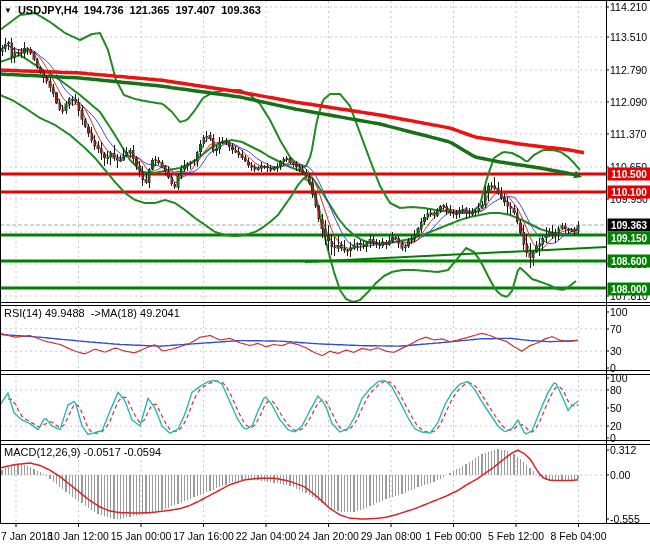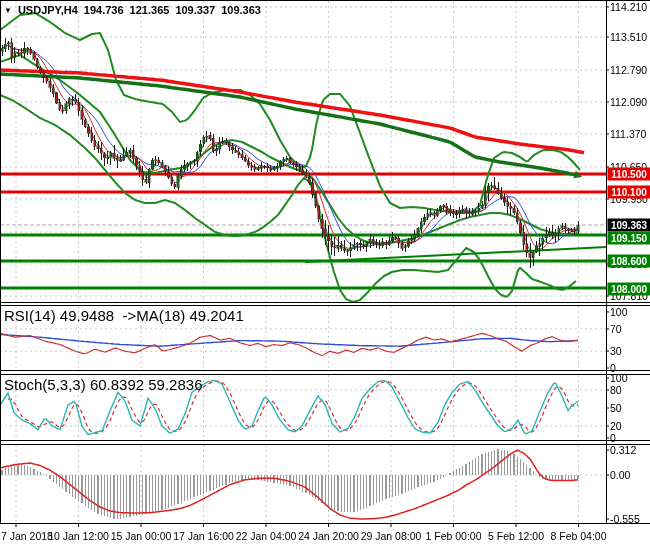--- a/index.html
+++ b/index.html
@@ -2,21 +2,21 @@
 <html><head>
 <meta charset="utf-8">
 <style>
   html,body{margin:0;padding:0;background:#e8e8e8;}
   .stage{position:relative;width:650px;height:550px;background:#ffffff;overflow:hidden;
          font-family:"Liberation Sans",sans-serif;}
   svg{position:absolute;left:0;top:0;}
   .title{position:absolute;left:4px;top:4px;font-size:11px;font-weight:bold;color:#000;
          display:flex;gap:6px;align-items:center;white-space:nowrap;}
   .title .dd{font-size:8px;cursor:pointer;}
-  .pane-label{position:absolute;left:4px;font-size:15px;color:#000;white-space:pre;}
+  .pane-label{position:absolute;left:4px;font-size:11px;color:#000;white-space:pre;}
   #rsi-label{top:307px;}
   #stoch-label{top:376px;}
   #macd-label{top:446px;}
 </style>
 </head>
 <body>
 
 <div class="stage">
   <svg id="chart-svg" width="650" height="550">
       <rect x="0" y="0" width="650" height="550" fill="#ffffff"></rect>
@@ -750,18 +750,18 @@
         <text x="516" y="540" font-size="10.5" fill="#000" text-anchor="middle" font-family="Liberation Sans, sans-serif">5 Feb 12:00</text>
         <line x1="578.5" y1="524" x2="578.5" y2="527" stroke="#000000" stroke-width="1"></line>
         <text x="578.5" y="540" font-size="10.5" fill="#000" text-anchor="middle" font-family="Liberation Sans, sans-serif">8 Feb 04:00</text>
       </g>
     </svg>
   <div class="title">
     <span class="dd">▼</span>
     <span>USDJPY,H4</span>
     <span>194.736</span>
     <span>121.365</span>
-    <span>109.337</span>
+    <span>197.407</span>
     <span>109.363</span>
   </div>
   <div class="pane-label" id="rsi-label">RSI(14) 49.9488  -&gt;MA(18) 49.2041</div>
-  <div class="pane-label" id="stoch-label">Stoch(5,3,3) 60.8392 59.2836</div>
+  <div class="pane-label" id="macd-label">MACD(12,26,9) -0.0517 -0.0594</div>
 </div>
 
 </body></html>

